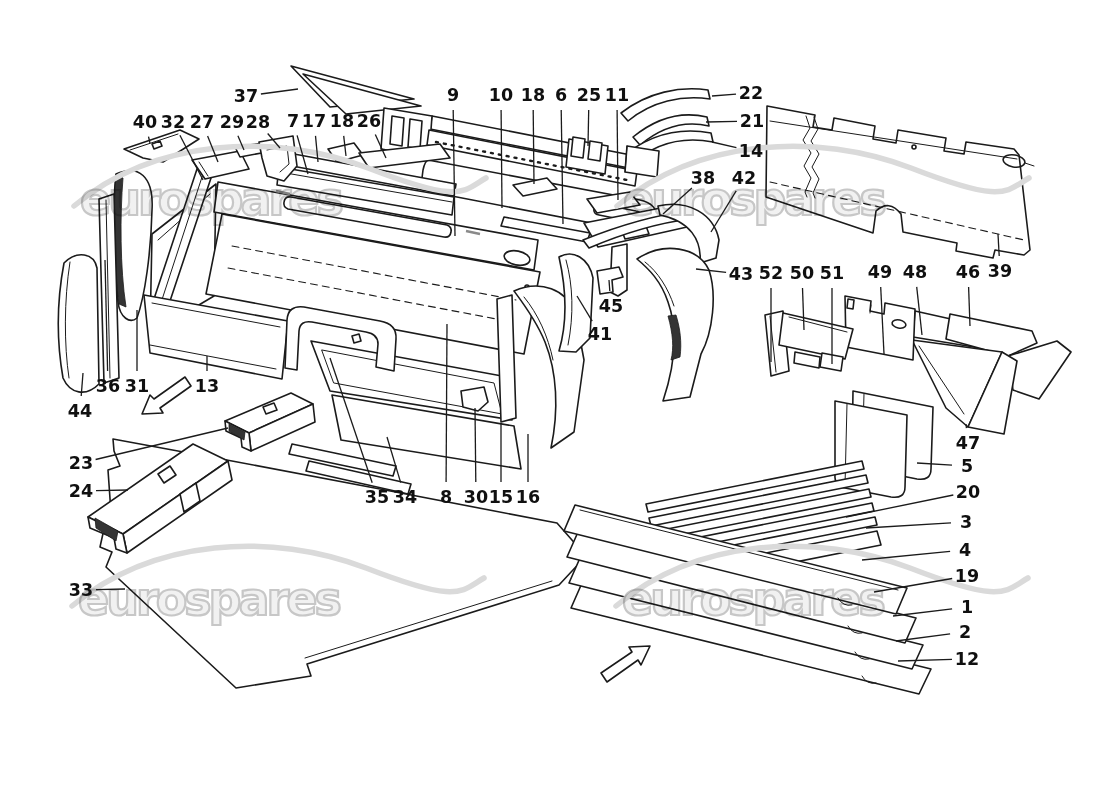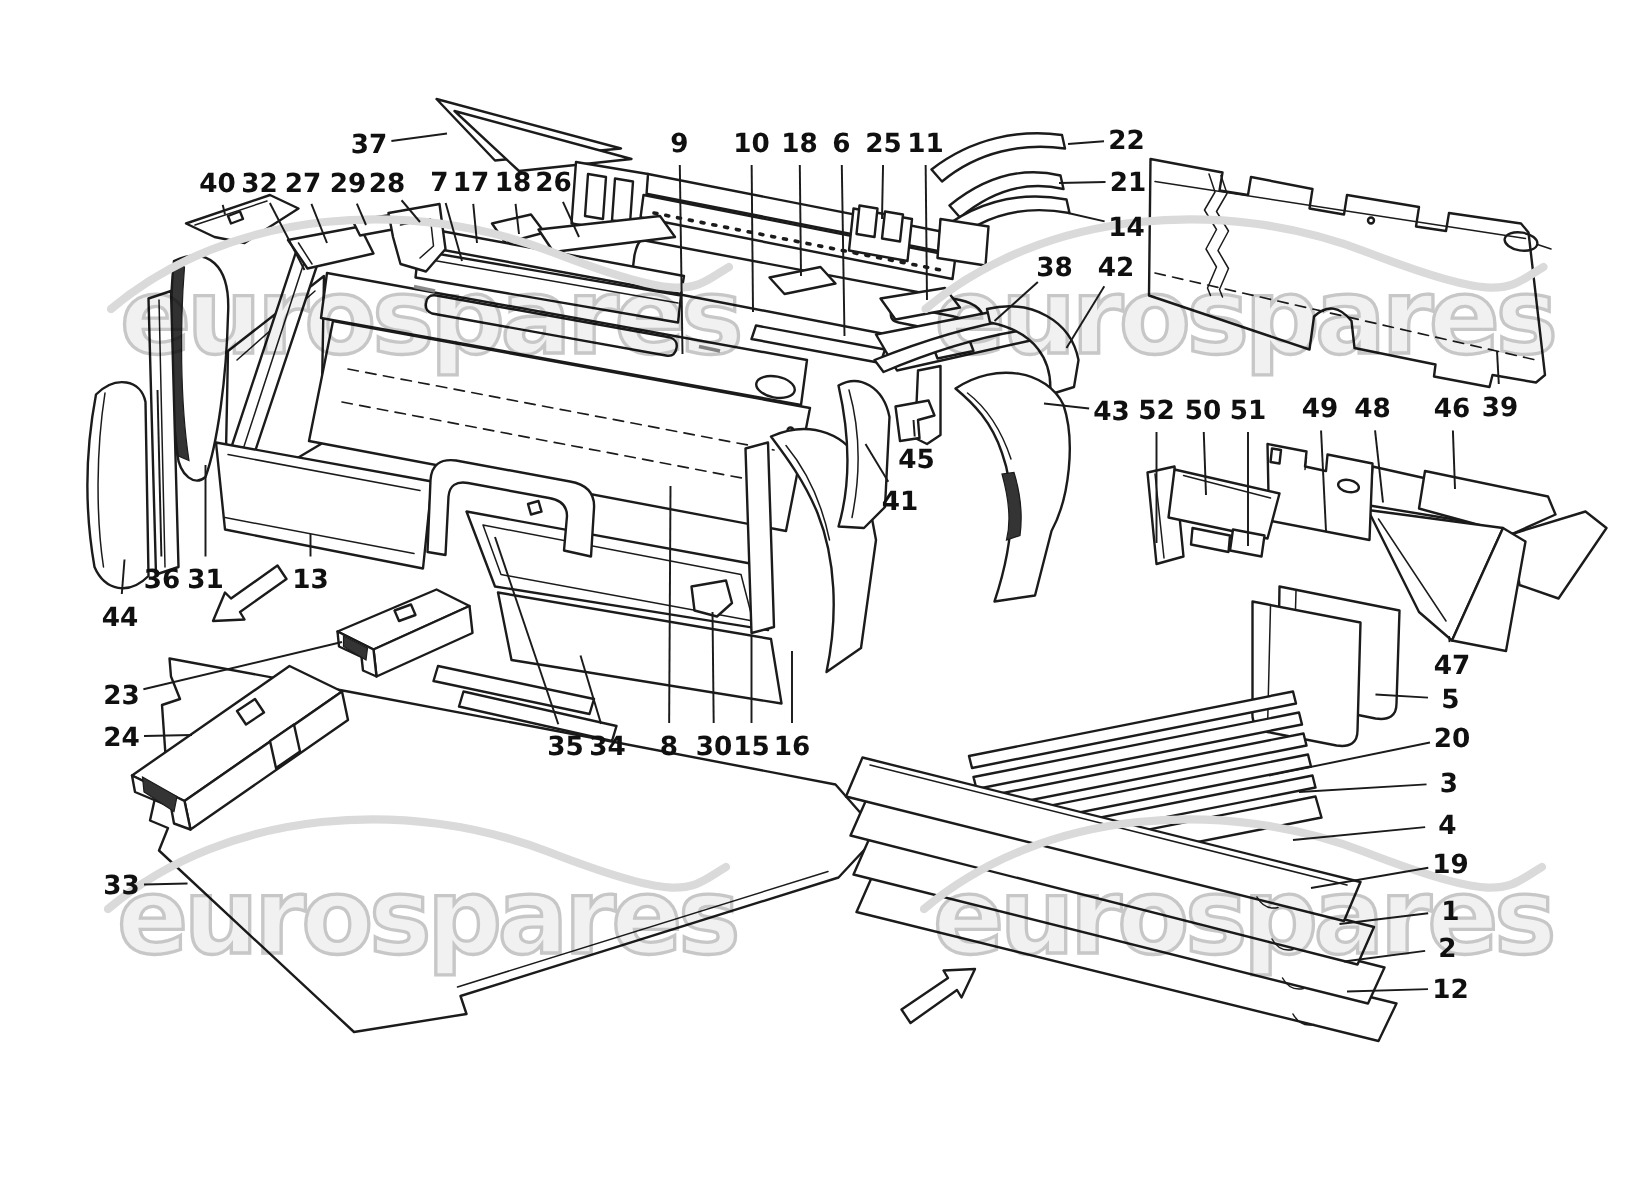--- a/index.html
+++ b/index.html
@@ -1,20 +1,20 @@
 <!DOCTYPE html>
 <html><head>
 <meta charset="utf-8">
 <style>
   html,body{margin:0;padding:0;background:#fff;}
   .stage{position:relative;width:1100px;height:800px;background:#ffffff;overflow:hidden;
          font-family:"DejaVu Sans",sans-serif;}
   .layer{position:absolute;left:0;top:0;width:1100px;height:800px;}
   #watermark-layer{mix-blend-mode:multiply;pointer-events:none;}
-  .wm{position:absolute;font-weight:700;font-size:70px;letter-spacing:-3px;line-height:1;
+  .wm{position:absolute;font-weight:700;font-size:46px;letter-spacing:-3px;line-height:1;
       white-space:nowrap;color:#f1f1f1;-webkit-text-stroke:2.2px #c7c7c7;}
   
   .ln{fill:none;stroke:#1b1b1b;stroke-width:1.6;stroke-linejoin:round;stroke-linecap:round;}
   .fw{fill:#ffffff;}
   .fd{fill:#343434;stroke:#1b1b1b;stroke-width:.8;}
   .thin{stroke-width:1;}
   .dash{stroke-dasharray:7 5;stroke-width:1.1;}
   .dots{stroke-dasharray:2 6;stroke-width:2.4;}
   .swoosh{fill:none;stroke:#dadada;stroke-width:5.5;stroke-linecap:round;}
   .leader{stroke:#1b1b1b;stroke-width:1.3;}

